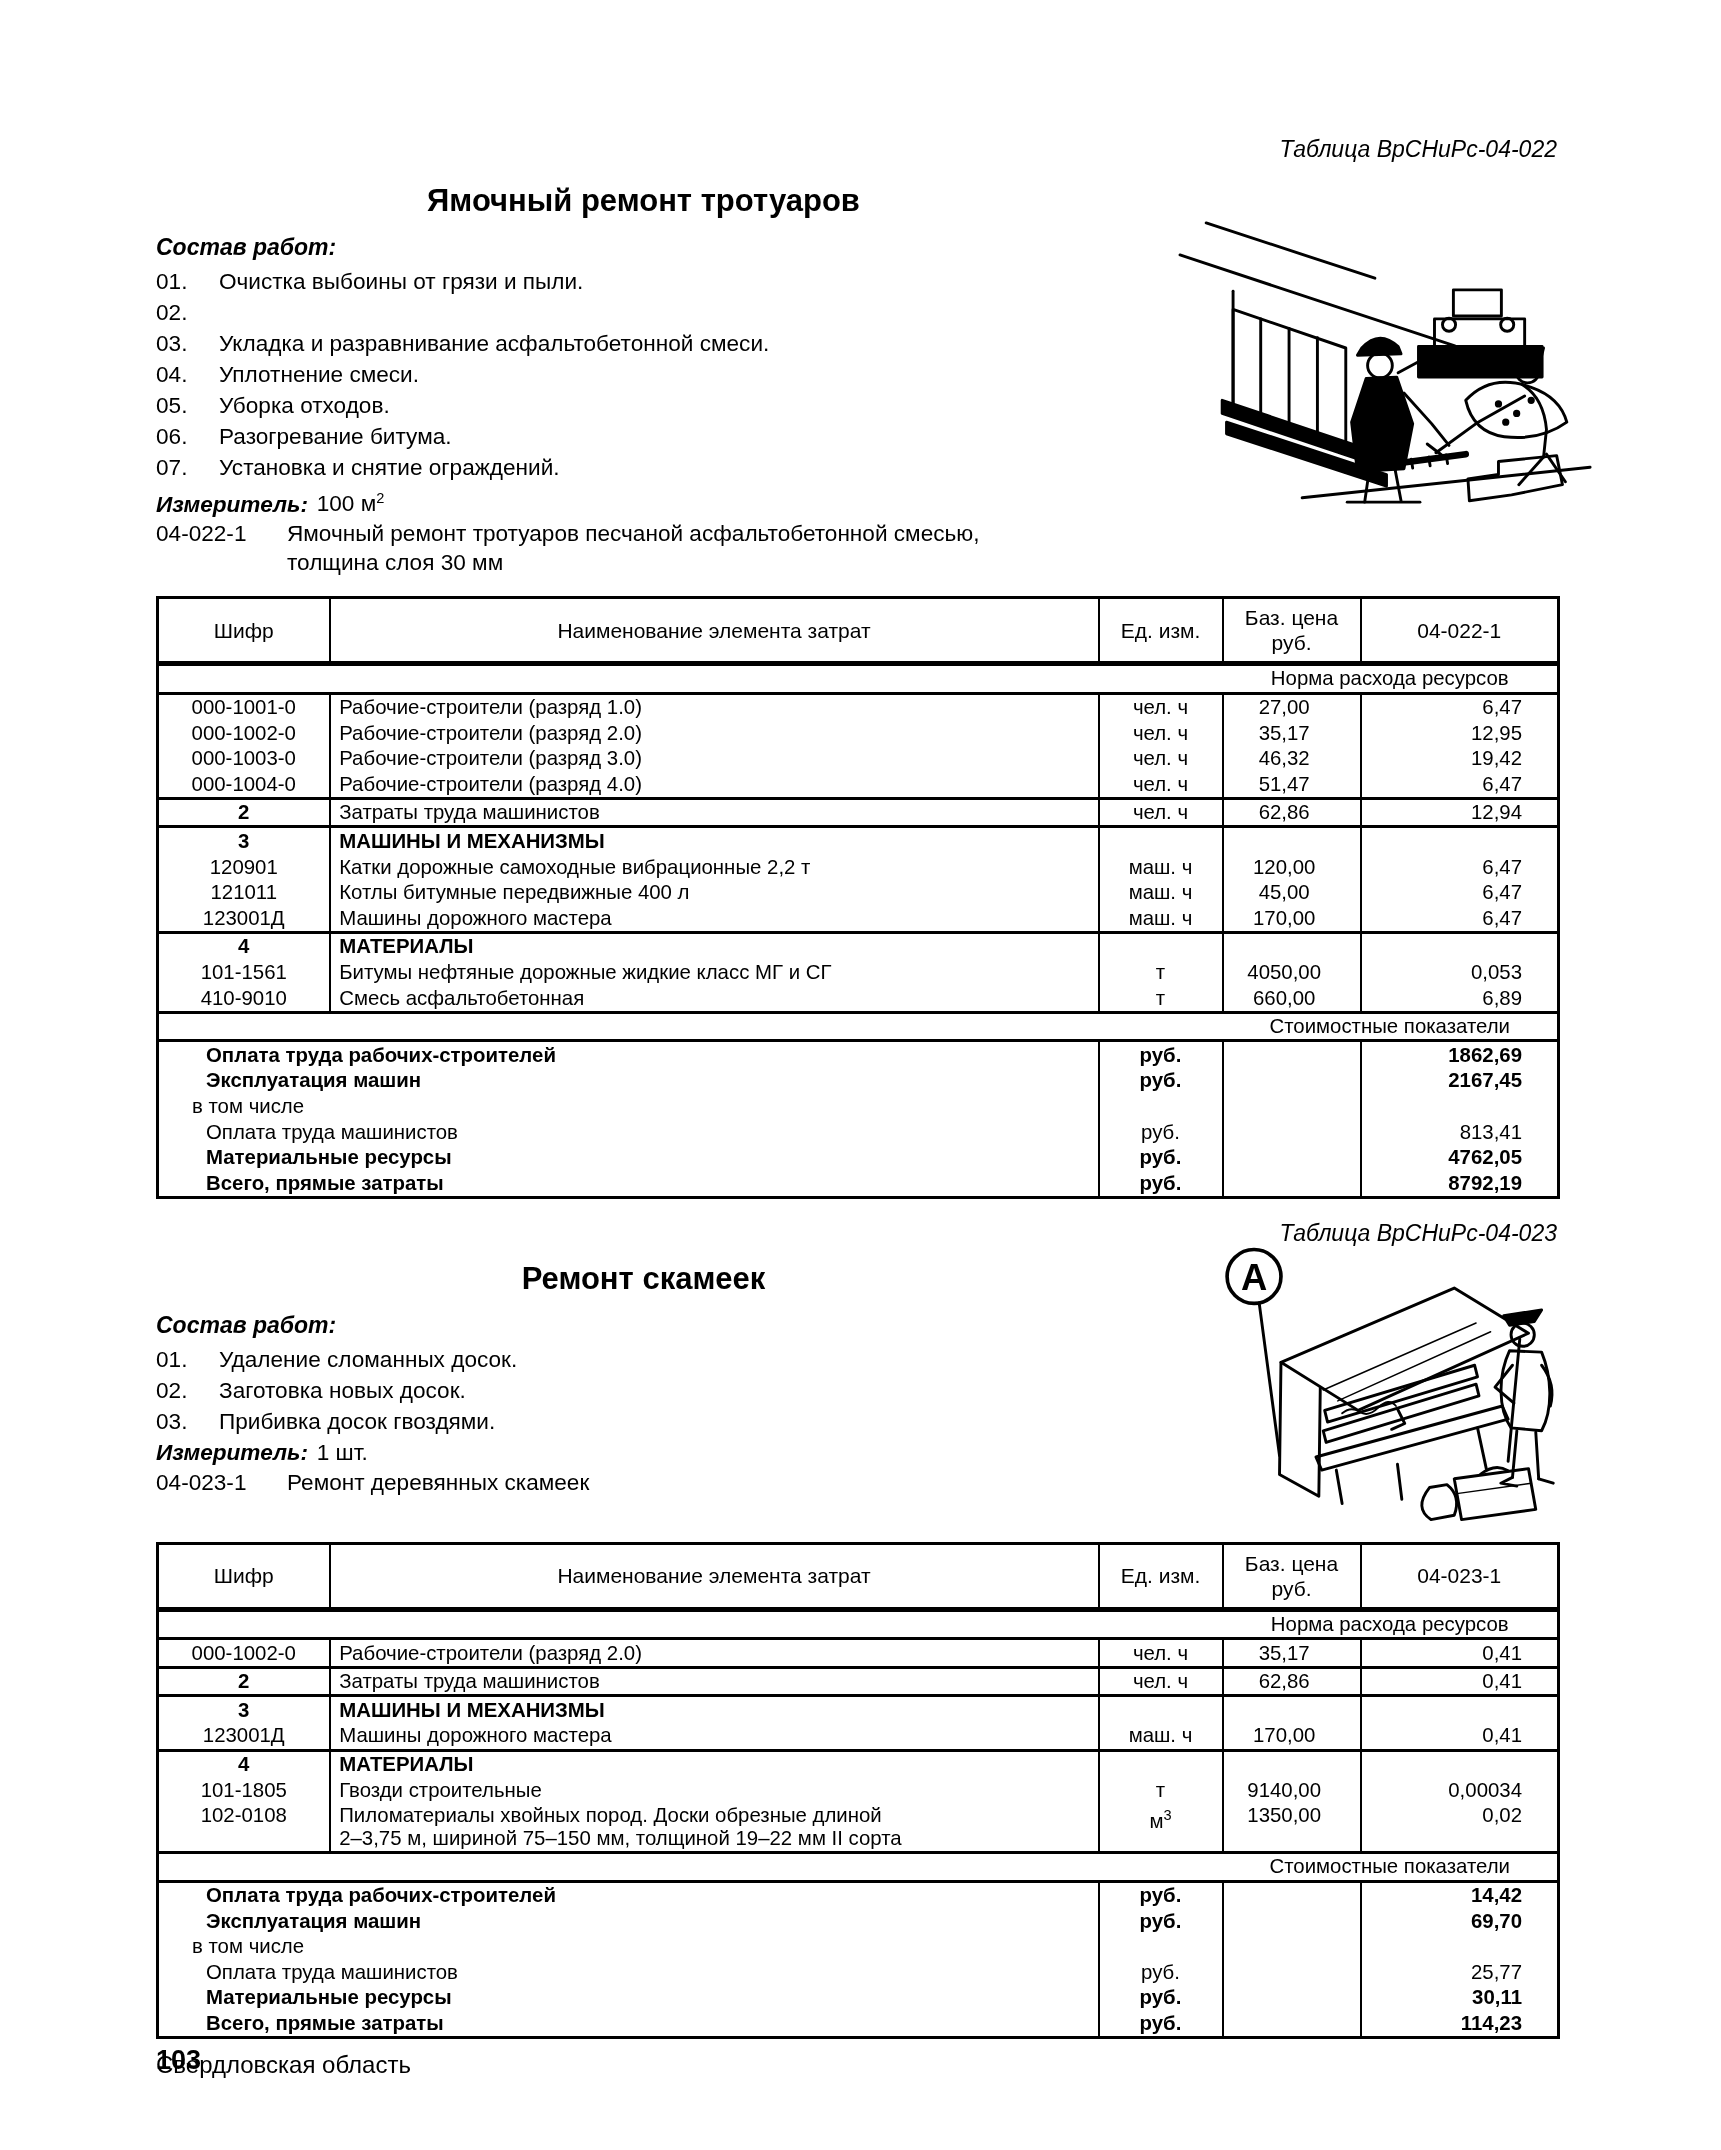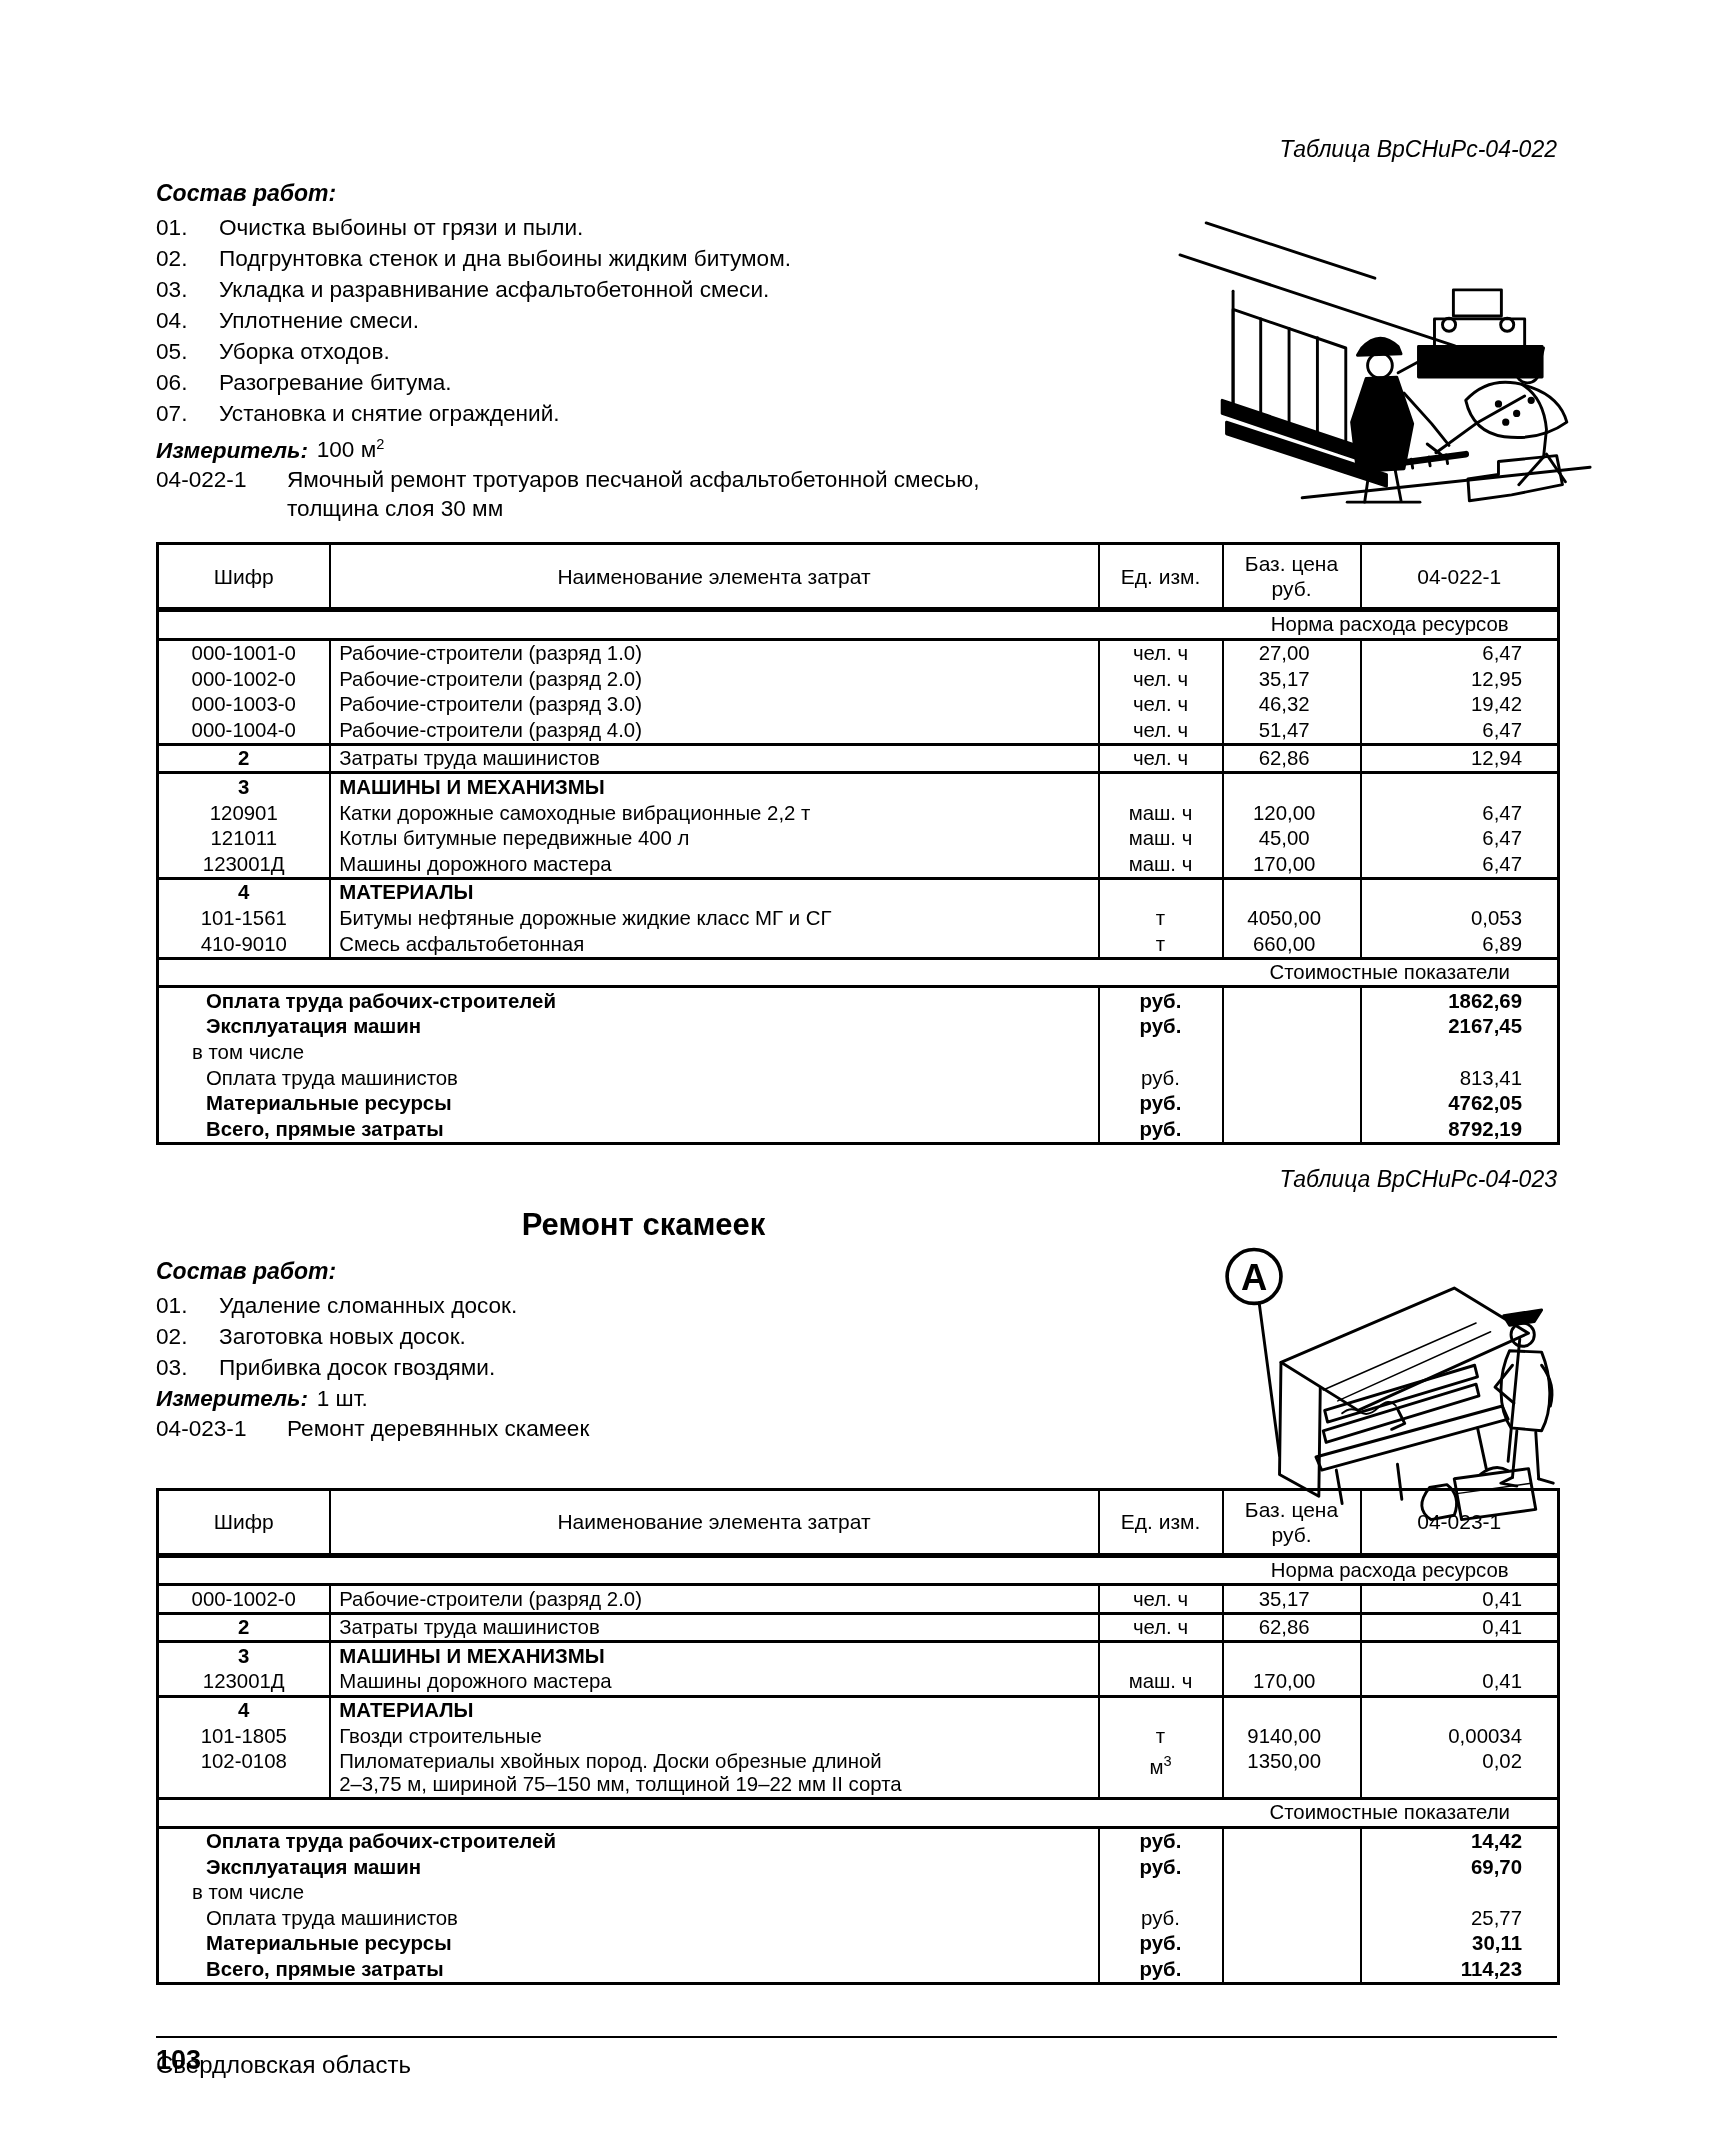--- a/index.html
+++ b/index.html
@@ -61,31 +61,31 @@
 </style>
 </head>
 <body>
 
 <div class="page">
 
   <div class="col">
 
     <div class="tlabel tl1">Таблица ВрСНиРс-04-022</div>
 
+    <div class="doc-title t1">Ямочный ремонт тротуаров</div>
 
     <div class="works-heading">Состав работ:</div>
 
     <div class="works">
       <div class="work-item">
         <span class="work-num">01.</span>
         <span class="work-text">Очистка выбоины от грязи и пыли.</span>
       </div>
       <div class="work-item">
         <span class="work-num">02.</span>
-        <span class="work-text">Подгрунтовка стенок и дна выбоины жидким битумом.</span>
       </div>
       <div class="work-item">
         <span class="work-num">03.</span>
         <span class="work-text">Укладка и разравнивание асфальтобетонной смеси.</span>
       </div>
       <div class="work-item">
         <span class="work-num">04.</span>
         <span class="work-text">Уплотнение смеси.</span>
       </div>
       <div class="work-item">

